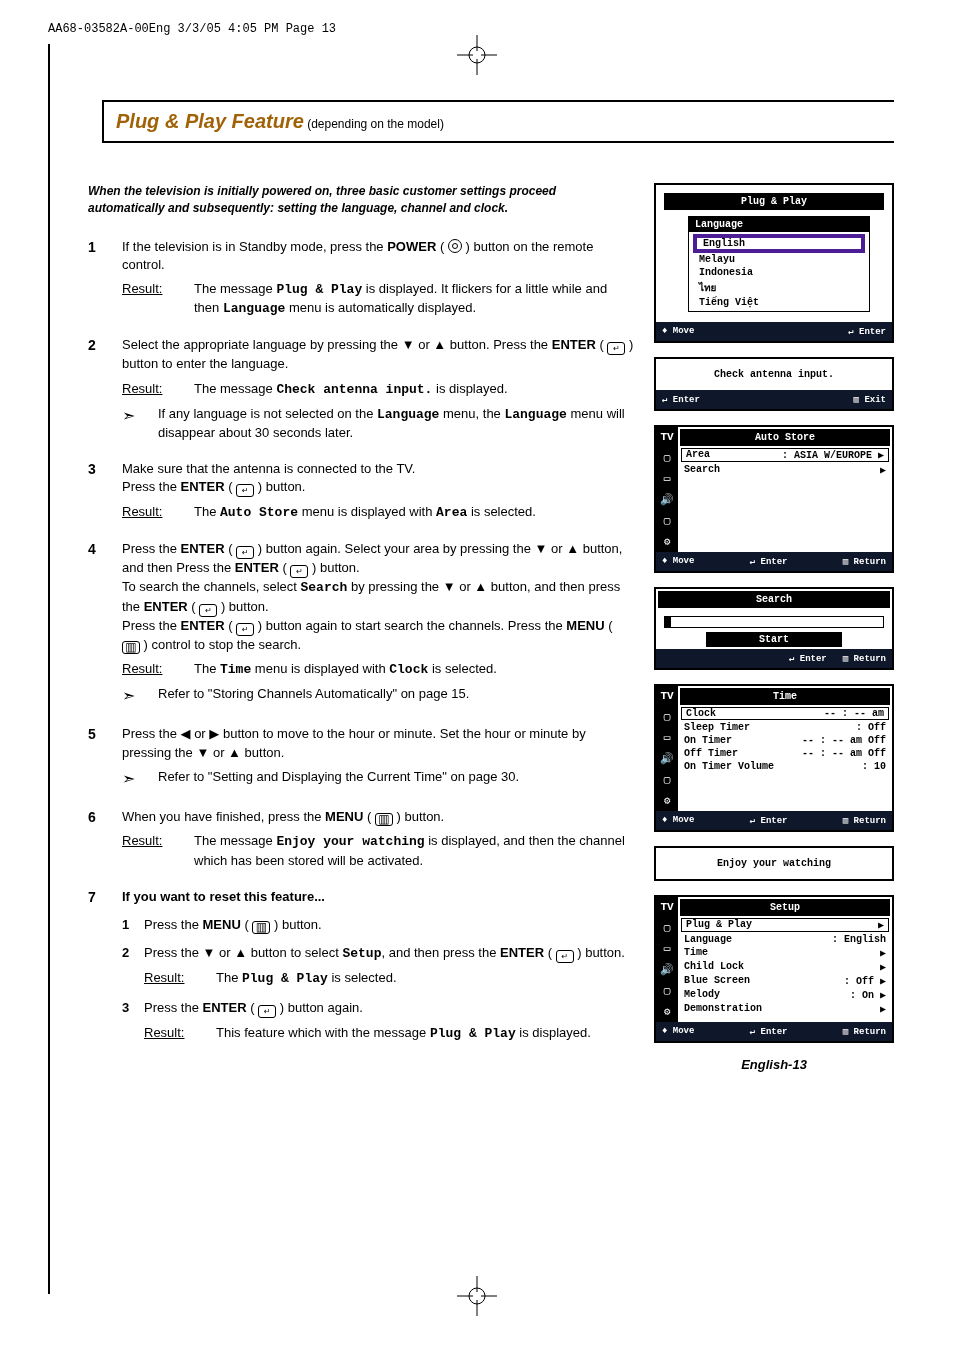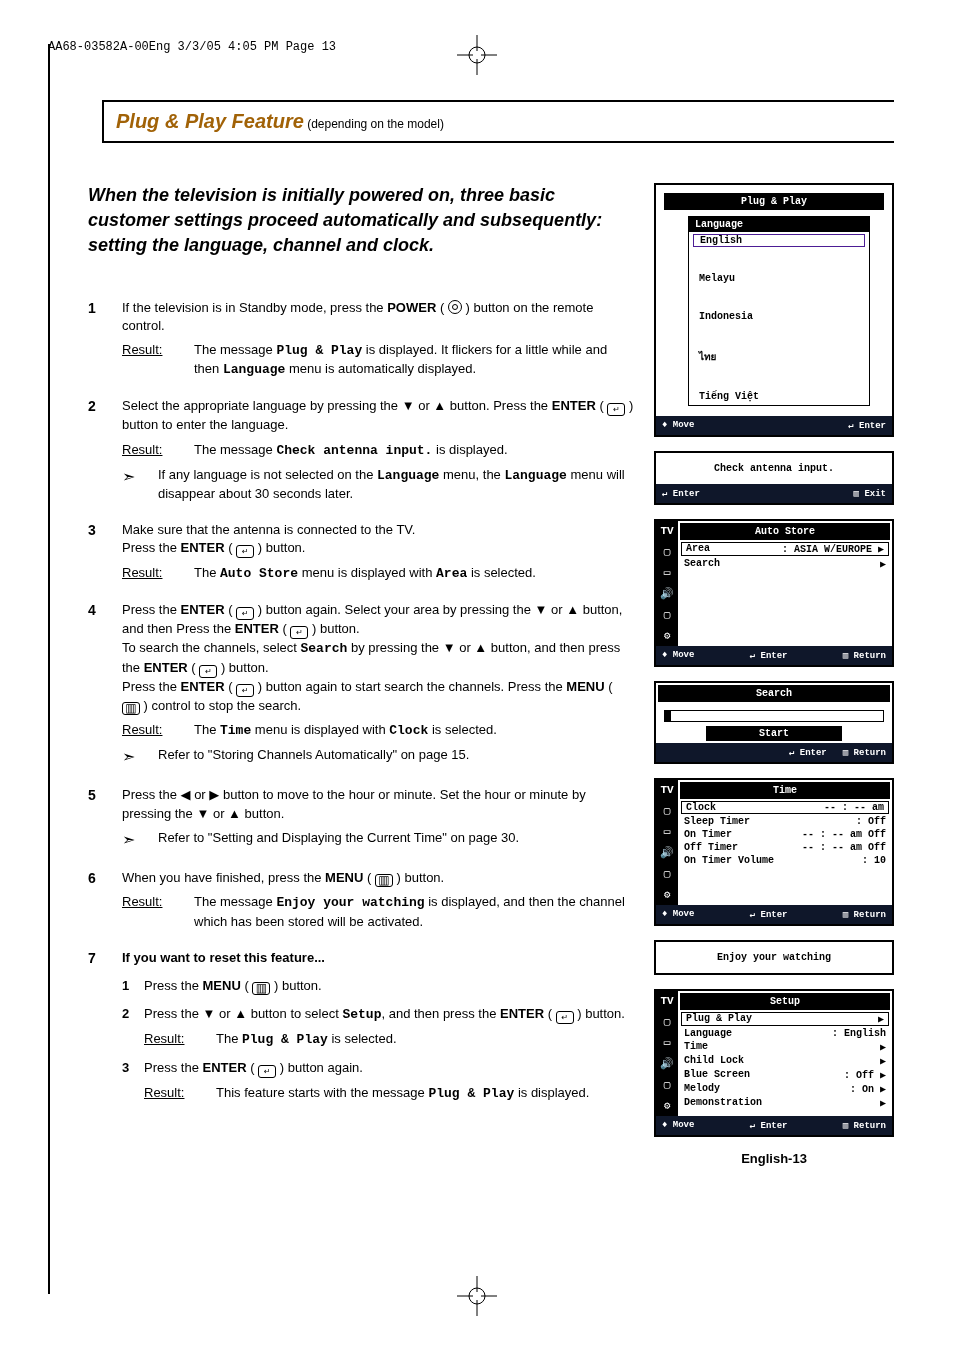--- a/index.html
+++ b/index.html
@@ -11,21 +11,21 @@
     font-size: 13px;
   }
   .page {
     width: 954px;
     height: 1351px;
     position: relative;
     box-sizing: border-box;
   }
   .header-meta {
     position: absolute;
-    top: 40px;
+    top: 22px;
     left: 48px;
     font-family: "Courier New", monospace;
     font-size: 12px;
   }
   .vrule {
     position: absolute;
     top: 44px;
     left: 48px;
     width: 2px;
     height: 1250px;
@@ -70,23 +70,23 @@
   .two-col {
     display: flex;
     margin-top: 40px;
     gap: 20px;
   }
   .left-col { flex: 1.15; }
   .right-col { width: 240px; }
   .intro {
     font-style: italic;
     font-weight: bold;
-    font-size: 18px;
+    font-size: 12px;
     line-height: 1.4;
-    margin-bottom: 40px;
+    margin-bottom: 21px;
   }
   .step {
     display: flex;
     margin-bottom: 18px;
     line-height: 1.4;
   }
   .step-num {
     width: 34px;
     flex-shrink: 0;
     font-weight: bold;
@@ -176,22 +176,22 @@
     font-size: 9px;
   }
   .sub-box {
     border: 1px solid #000;
     margin: 6px 16px 4px 26px;
   }
   .sub-box-title {
     background: #000; color:#fff; padding:2px 6px;
   }
   .sub-box-list { padding: 2px 0 2px 0; }
-  .sub-box-list div { padding: 1px 10px; margin-top: 25px; }
-  .sub-box-list .sel { background:#fff; border:1px solid #4c1d95; margin:0 4px; padding:0 6px;}
+  .sub-box-list div { padding: 1px 10px; }
+  .sub-box-list .sel { background:#fff; border:4px solid #4c1d95; margin:0 4px; padding:0 6px;}
   .screen-with-sidebar {
     display:flex;
   }
   .screen-sidebar {
     width: 22px;
     background:#000;
     color:#fff;
     display:flex;
     flex-direction:column;
     align-items:center;
@@ -217,20 +217,21 @@
     background:#000;color:#fff;text-align:center; margin:2px 50px; padding:2px 0;
   }
   .enjoy {
     text-align:center; padding:10px 4px;
   }
   .page-number {
     text-align: center;
     font-weight: bold;
     font-size: 13px;
     margin-top: 14px;
+    font-style: italic;
   }
 </style>
 </head>
 <body>
 
 <div class="page">
   <div class="header-meta">AA68-03582A-00Eng  3/3/05  4:05 PM  Page 13</div>
   <div class="vrule"></div>
 
   <div class="crop-top">
@@ -355,21 +356,21 @@
                   <div class="result-text"><span>The </span><span class="mono">Plug &amp; Play</span><span> is selected.</span></div>
                 </div>
               </div>
             </div>
             <div class="sub-step">
               <div class="sub-num">3</div>
               <div class="sub-body">
                 <span>Press the </span><b>ENTER</b><span> ( </span><span class="icon-inline">↵</span><span> ) button again.</span>
                 <div class="result-row">
                   <div class="result-label">Result:</div>
-                  <div class="result-text"><span>This feature starts with the message </span><span class="mono">Plug &amp; Play</span><span> is displayed.</span></div>
+                  <div class="result-text"><span>This feature which with the message </span><span class="mono">Plug &amp; Play</span><span> is displayed.</span></div>
                 </div>
               </div>
             </div>
           </div>
         </div>
 
       </div>
 
       <div class="right-col">
 

